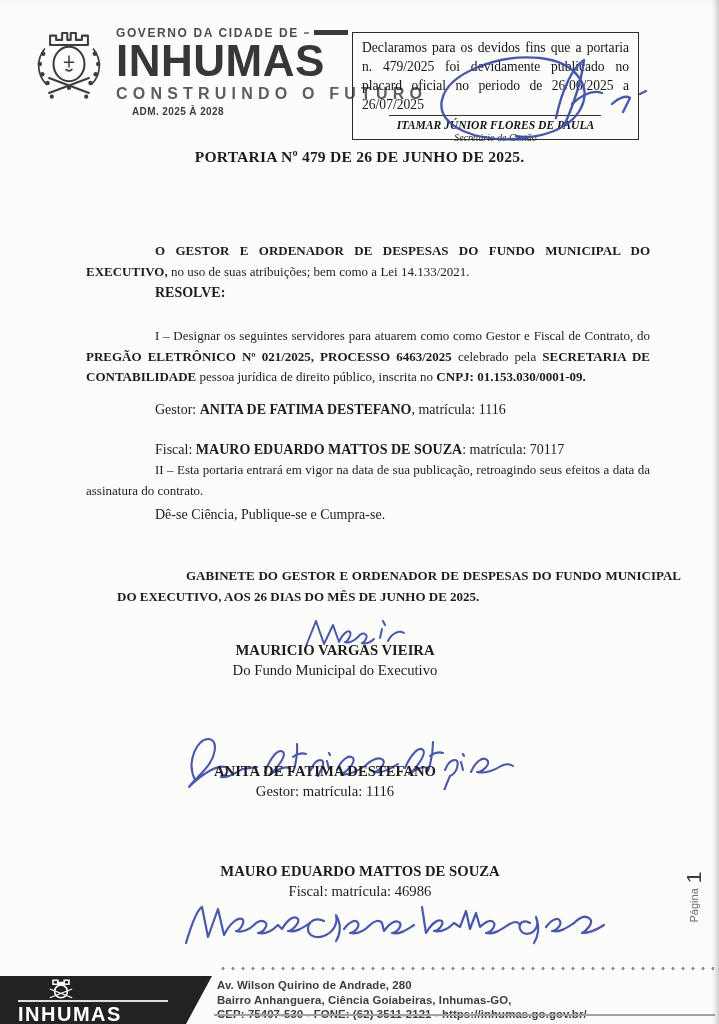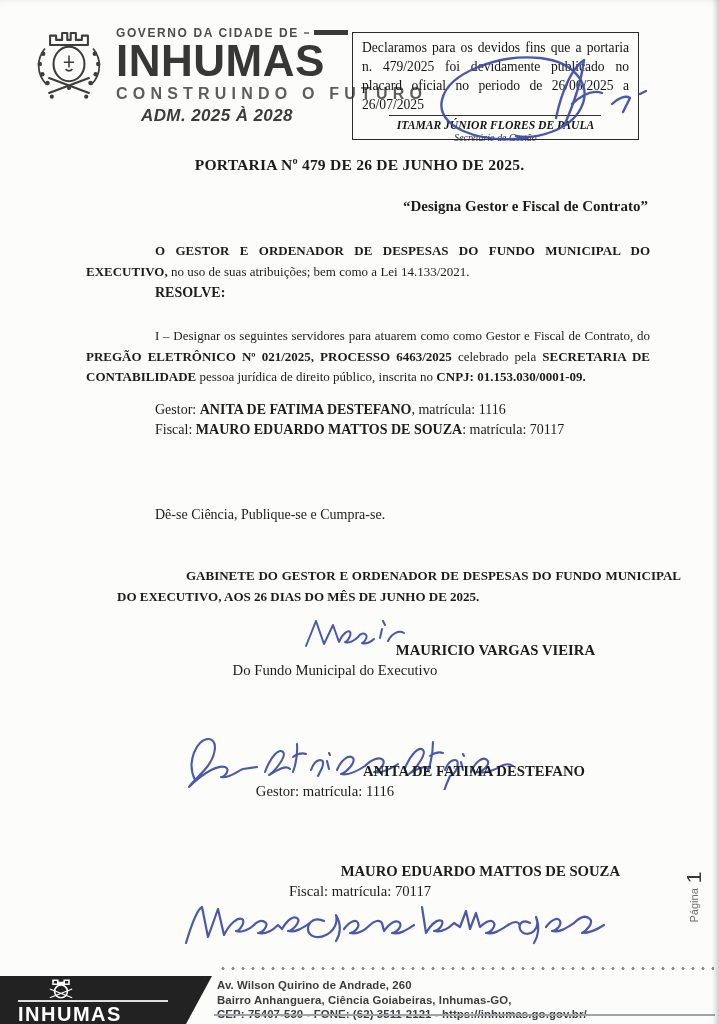--- a/index.html
+++ b/index.html
@@ -12,37 +12,37 @@
   .abs{position:absolute;}
   
   .crest{left:26px;top:24px;width:86px;height:92px;}
   .brand{left:116px;top:28px;width:232px;font-family:"Liberation Sans",sans-serif;}
   .gov-row{display:flex;align-items:center;gap:5px;height:9px;}
   .gov-label{font-size:12px;font-weight:bold;letter-spacing:1.6px;color:#4c4c4c;white-space:nowrap;}
   .gov-rule{flex:1;height:2px;background:#8a8a8a;}
   .gov-rule-end{width:34px;height:5px;background:#3a3a3a;}
   .city{font-size:44px;font-weight:bold;letter-spacing:.5px;color:#373737;line-height:44px;margin-top:2px;}
   .slogan{font-size:16px;font-weight:bold;letter-spacing:5.2px;color:#5d5d5d;margin-top:2px;white-space:nowrap;}
-  .adm{font-size:17px;font-weight:bold;letter-spacing:.4px;color:#3c3c3c;margin-top:3px;margin-left:25px;font-style:italic;}
+  .adm{font-size:10px;font-weight:bold;letter-spacing:.4px;color:#3c3c3c;margin-top:3px;margin-left:16px;}
   
   .stamp{left:352px;top:32px;width:287px;height:108px;border:1.6px solid #2b2b2b;box-sizing:border-box;padding:5px 9px 0 9px;background:transparent;}
   .stamp-body{margin:0;font-size:13.6px;line-height:19px;text-align:justify;color:#141414;}
   .stamp-line{position:absolute;left:36px;top:82px;width:212px;border-top:1.4px solid #333;}
   .stamp-name{position:absolute;left:0;top:86px;width:100%;text-align:center;font-weight:bold;font-style:italic;font-size:11.6px;color:#141414;}
   .stamp-role{position:absolute;left:0;top:99px;width:100%;text-align:center;font-style:italic;font-size:9.8px;color:#2a2a2a;}
   
-  .title{left:0;top:156px;width:719px;text-align:center;font-weight:bold;font-size:15.6px;letter-spacing:.2px;}
+  .title{left:0;top:148px;width:719px;text-align:center;font-weight:bold;font-size:15.6px;letter-spacing:.2px;}
   .subject{left:86px;top:198px;width:562px;text-align:right;font-weight:bold;font-size:15px;}
   .para{left:86px;width:564px;font-size:13px;line-height:20.6px;text-align:justify;}
   .indent{text-indent:69px;}
   .b{font-weight:bold;}
   .plain{left:155px;font-size:14px;line-height:20.6px;}
   
   .sigblock{text-align:center;font-size:14.7px;line-height:19.5px;}
-  .signame{font-weight:bold;text-align:right;}
+  .signame{font-weight:bold;}
   .ink{stroke:#3b4ba5;fill:none;stroke-linecap:round;stroke-linejoin:round;opacity:.92;}
   
   .page-num{left:648px;top:872px;width:92px;height:50px;transform:rotate(-90deg);display:flex;align-items:center;justify-content:center;gap:5px;font-family:"Liberation Sans",sans-serif;}
   .page-num .lbl{font-size:11px;color:#6d6d6d;}
   .page-num .num{font-size:21px;color:#3a3a3a;}
   
   .dots{left:218px;top:965px;width:496px;height:7px;
     background-image:radial-gradient(circle,#8f8f8f 1.4px,transparent 1.7px);
     background-size:10px 7px;background-repeat:repeat-x;}
   .band{left:0;top:976px;width:719px;height:48px;background:#222;
@@ -105,31 +105,31 @@
     <g class="ink" stroke-width="2.4">
       <path d="M120 92 C68 98 28 80 34 54 C40 26 92 8 132 12 C168 16 184 40 173 62 C162 84 128 94 108 90"></path>
       <path d="M148 72 C154 44 164 22 176 14 C173 38 164 62 156 80"></path>
       <path d="M164 58 C175 48 186 44 194 47"></path>
       <path d="M204 58 C210 52 218 49 222 52 L215 66"></path>
       <path d="M232 48 l6 -3"></path>
     </g>
   </svg>
 
   <div class="abs title">PORTARIA Nº 479 DE 26 DE JUNHO DE 2025.</div>
-  <div class="abs subject">“Designa Gestor e Fiscal de Contrato”</div>
 
   <p class="abs para indent" style="top:228px;"><span class="b">O GESTOR E ORDENADOR DE DESPESAS DO FUNDO MUNICIPAL DO EXECUTIVO,</span><span> no uso de suas atribuições; bem como a Lei 14.133/2021.</span></p>
 
   <div class="abs plain b" style="top:283px;">RESOLVE:</div>
 
   <p class="abs para indent" style="top:313px;"><span>I – Designar os seguintes servidores para atuarem como como Gestor e Fiscal de Contrato, do </span><span class="b">PREGÃO ELETRÔNICO Nº 021/2025, PROCESSO 6463/2025</span><span> celebrado pela </span><span class="b">SECRETARIA DE CONTABILIDADE</span><span> pessoa jurídica de direito público, inscrita no </span><span class="b">CNPJ: 01.153.030/0001-09.</span></p>
 
   <div class="abs plain" style="top:400px;"><span>Gestor: </span><span class="b">ANITA DE FATIMA DESTEFANO</span><span>, matrícula: 1116</span></div>
-  <div class="abs plain" style="top:420px;text-align:right;"><span>Fiscal: </span><span class="b">MAURO EDUARDO MATTOS DE SOUZA</span><span>: matrícula: 70117</span></div>
-
+  <div class="abs plain" style="top:440px;text-align:right;"><span>Fiscal: </span><span class="b">MAURO EDUARDO MATTOS DE SOUZA</span><span>: matrícula: 70117</span></div>
+
+  <p class="abs para indent" style="top:447px;">II – Esta portaria entrará em vigor na data de sua publicação, retroagindo seus efeitos a data da assinatura do contrato.</p>
 
   <div class="abs plain" style="top:505px;">Dê-se Ciência, Publique-se e Cumpra-se.</div>
 
   <p class="abs para indent b" style="top:553px;margin-left:31px;">GABINETE DO GESTOR E ORDENADOR DE DESPESAS DO FUNDO MUNICIPAL DO EXECUTIVO, AOS 26 DIAS DO MÊS DE JUNHO DE 2025.</p>
 
   <svg class="abs" style="left:300px;top:614px;width:110px;height:38px;" viewBox="0 0 110 38">
     <g class="ink" stroke-width="2">
       <path d="M6 32 L16 7 L24 30 L33 11 L39 28 C43 19 48 16 50 18 C52 21 47 28 45 28 C49 30 55 26 58 23 C60 20 64 18 66 21 C68 23 64 29 62 29 C66 31 72 27 74 25"></path>
       <path d="M80 24 l2 -9"></path>
         <path d="M83 7 l2 4"></path>
@@ -154,21 +154,21 @@
       <path d="M286 46 C290 36 298 30 302 34 C306 38 298 46 292 46 C300 48 310 44 316 40 C320 38 325 38 328 40"></path>
     </g>
   </svg>
   <div class="abs sigblock" style="left:65px;top:762px;width:520px;">
     <div class="signame">ANITA DE FATIMA DESTEFANO</div>
     <div>Gestor: matrícula: 1116</div>
   </div>
 
   <div class="abs sigblock" style="left:100px;top:862px;width:520px;">
     <div class="signame">MAURO EDUARDO MATTOS DE SOUZA</div>
-    <div>Fiscal: matrícula: 70117</div>
+    <div>Fiscal: matrícula: 46986</div>
   </div>
   <svg class="abs" style="left:178px;top:893px;width:432px;height:58px;" viewBox="0 0 432 58">
     <g class="ink" stroke-width="2.2">
       <path d="M8 50 C14 30 20 16 24 14 L30 44 L40 16 L46 42 C52 30 60 24 64 26 C68 28 62 38 58 38 C64 40 72 36 76 32 C80 28 84 26 88 30 C90 34 84 40 80 40 C88 42 96 36 100 32 L104 36 C110 26 116 22 120 26 C122 30 114 38 110 38 C118 40 126 34 132 30"></path>
       <path d="M146 28 C138 24 130 28 130 36 C130 44 140 46 148 42 C156 38 160 30 158 22 C164 32 162 42 158 48"></path>
       <path d="M166 36 C172 28 178 26 180 30 C182 34 176 40 172 40 C180 42 188 36 192 32 C196 28 202 26 204 30 L206 38 C212 30 218 26 222 30 C224 34 218 40 214 40 C222 42 230 36 236 32"></path>
       <path d="M244 14 L248 40 C254 30 260 26 264 28 C266 32 260 38 256 38 C264 40 272 34 276 30 L282 34 L288 18 L292 36 L298 20 L302 34 C308 28 314 26 316 30 C318 34 312 40 308 40 C316 42 324 36 330 32 C336 28 340 28 342 32"></path>
       <path d="M352 30 C346 26 340 30 342 36 C344 42 352 42 356 38 C360 34 360 28 358 24 C362 34 360 44 356 50"></path>
       <path d="M368 34 C374 26 380 24 382 28 C384 32 378 38 374 38 C382 40 390 34 396 30 C402 24 408 22 412 26 C416 30 408 38 404 40 C412 40 420 36 426 32"></path>
     </g>
@@ -185,20 +185,20 @@
       <g fill="none" stroke="#fff" stroke-width="4">
         <path d="M30 18 L30 8 L42 8 L42 14 L58 14 L58 8 L70 8 L70 18 Z"></path>
         <ellipse cx="50" cy="36" rx="16" ry="16"></ellipse>
         <path d="M22 52 L78 30 M22 30 L78 52" stroke-width="3"></path>
       </g>
     </svg>
     <div class="band-rule"></div>
     <div class="band-brand">INHUMAS</div>
   </div>
   <div class="abs addr">
-    <div>Av. Wilson Quirino de Andrade, 260</div>
+    <div>Av. Wilson Quirino de Andrade, 280</div>
     <div>Bairro Anhanguera, Ciência Goiabeiras,  Inhumas-GO,</div>
     <div>CEP: 75407-530 - FONE: (62) 3511-2121 - https://inhumas.go.gov.br/</div>
   </div>
   <div class="abs addr-underline"></div>
 
   <div class="abs scan-edge"></div>
 </div>
 
 </body></html>

